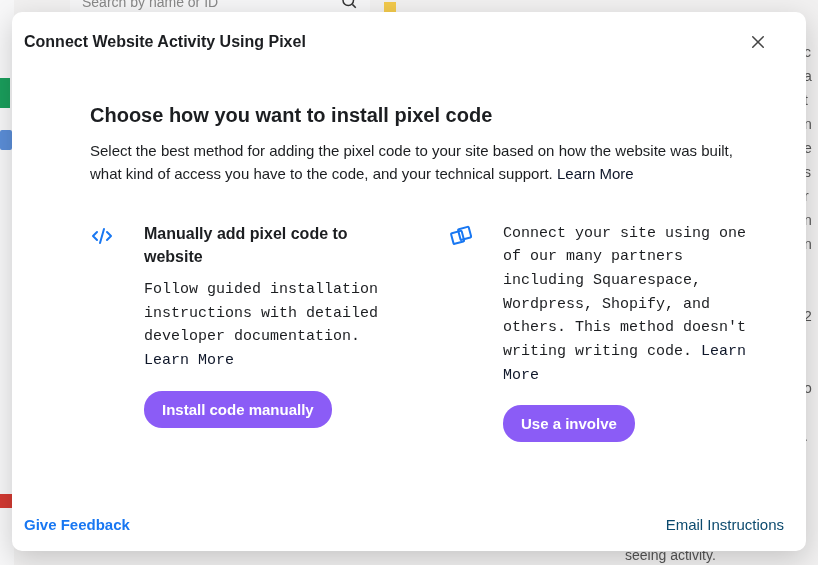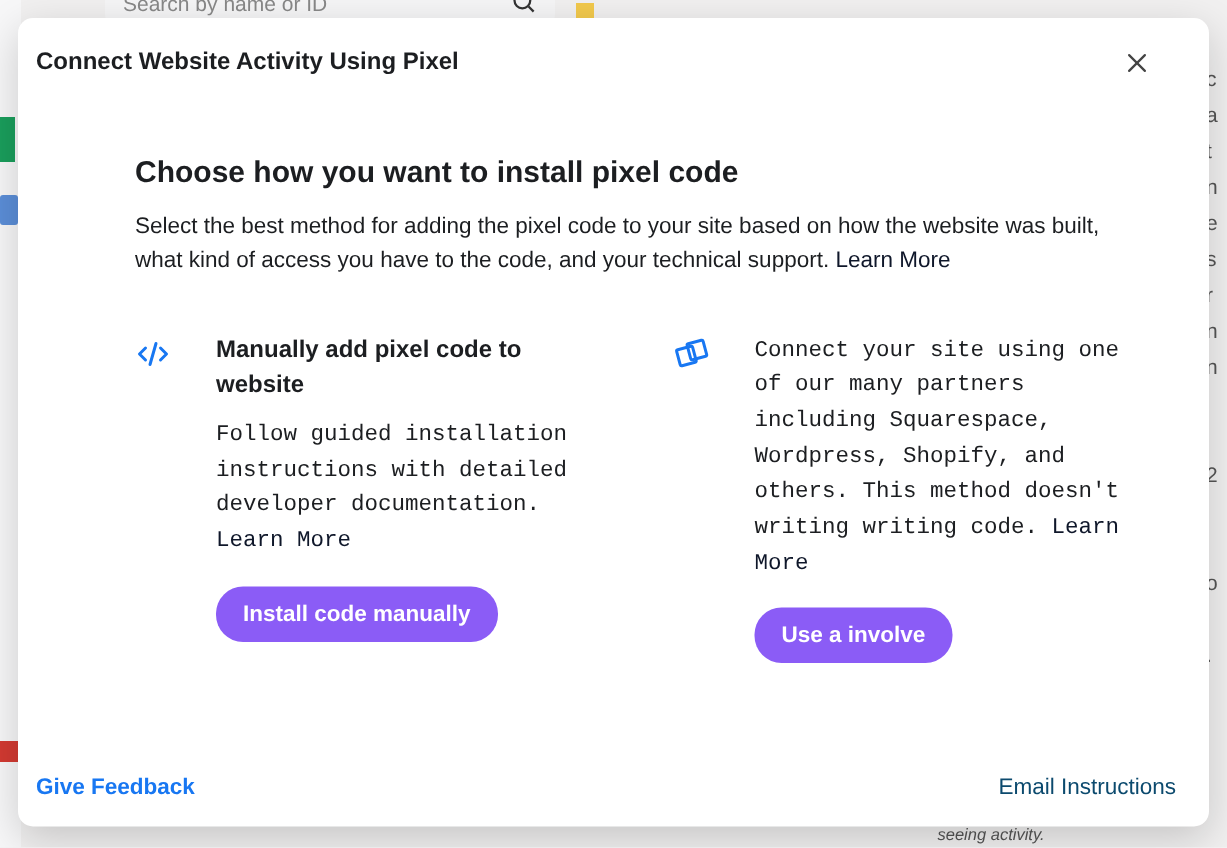--- a/index.html
+++ b/index.html
@@ -45,21 +45,21 @@
       color: #555;
       font-size: 14px;
       line-height: 24px;
       padding-top: 40px;
       overflow: hidden;
       white-space: pre;
     }
     .bg-bottom {
       position: absolute;
       left: 625px; bottom: 2px;
-      color: #555; font-size: 11px; font-style: italic;
+      color: #555; font-size: 14px;
     }
 
     .modal {
       position: absolute;
       left: 12px; right: 12px; top: 12px; bottom: 14px;
       background: #fff;
       border-radius: 10px;
       box-shadow: 0 8px 28px rgba(0,0,0,0.18);
       display: flex;
       flex-direction: column;

